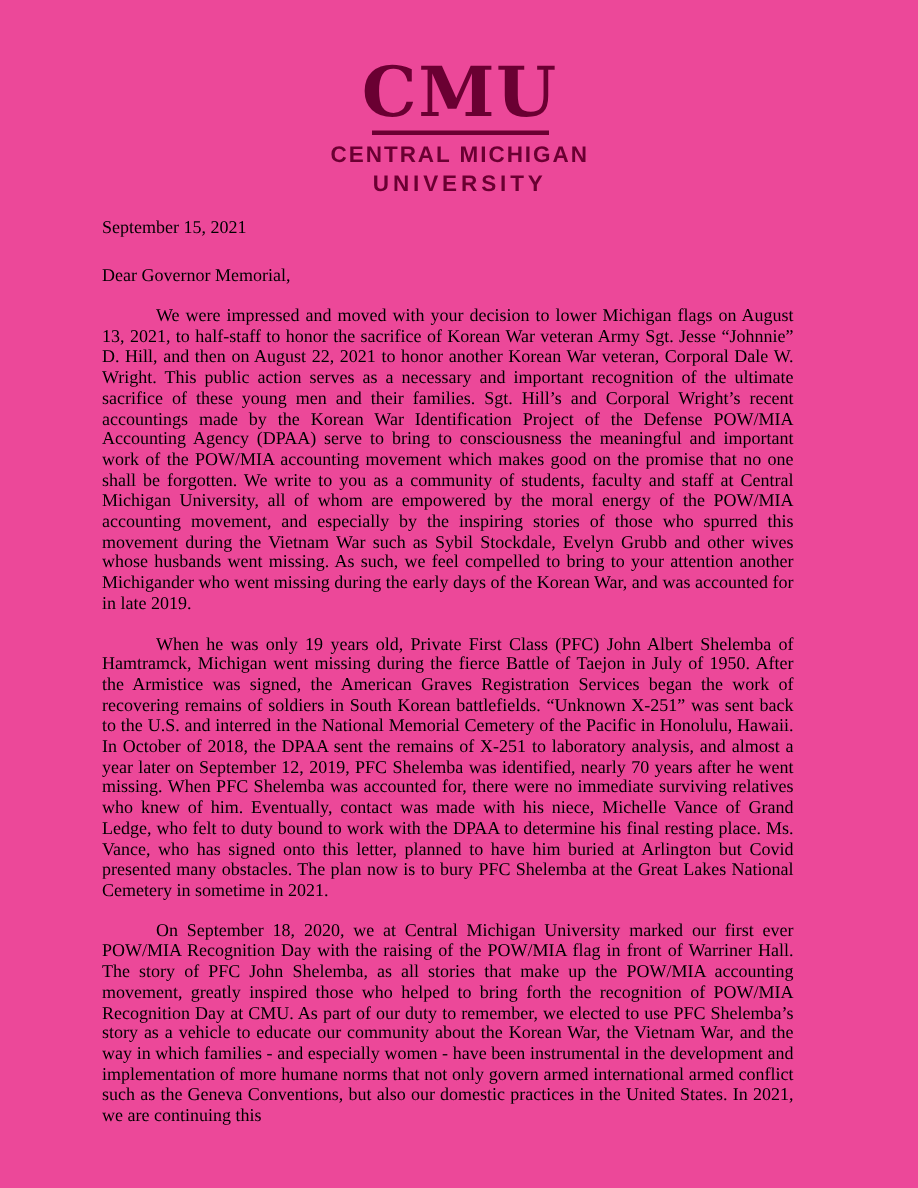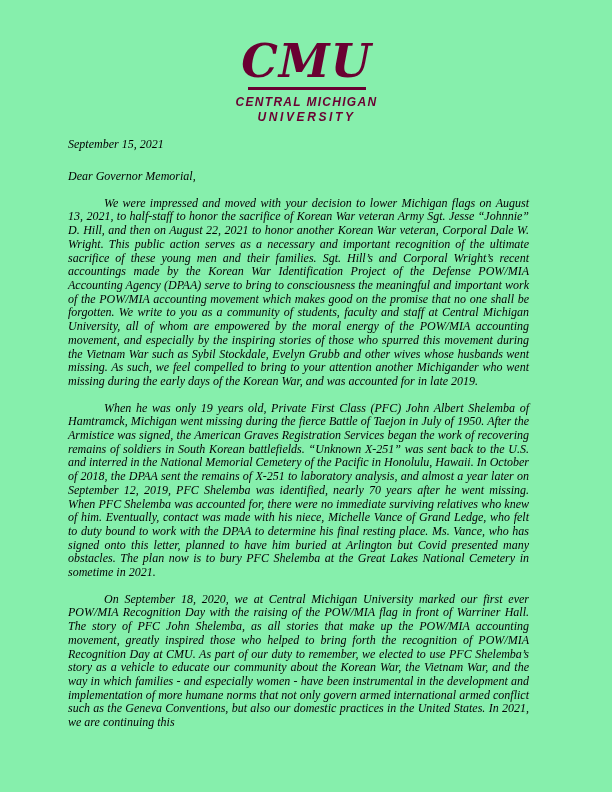--- a/index.html
+++ b/index.html
@@ -7,26 +7,25 @@
     padding: 0;
     background: #ffffff;
   }
   .page {
     position: relative;
     width: 612px;
     height: 792px;
     margin: 0 auto;
     box-sizing: border-box;
     padding: 38px 67px 0 68px;
-    background: #86efac;
+    background: #ec4899;
     font-family: "Liberation Serif", serif;
     font-size: 12px;
     color: #000000;
     overflow: hidden;
-    font-style: italic;
   }
   .letterhead {
     text-align: center;
     line-height: 1;
   }
   .logo-acronym {
     font-family: "DejaVu Serif", serif;
     font-weight: 700;
     font-size: 46px;
     line-height: 1;
@@ -35,21 +34,21 @@
   }
   .logo-rule {
     width: 118px;
     height: 3px;
     background: var(--maroon, #6a0032);
     margin: 3px auto 5px auto;
   }
   .logo-line {
     font-family: "Liberation Sans", sans-serif;
     font-weight: 700;
-    font-size: 12px;
+    font-size: 15px;
     color: var(--maroon, #6a0032);
     letter-spacing: 1.3px;
     line-height: 1.2;
   }
   .logo-line.second {
     letter-spacing: 2.6px;
     margin-top: 1px;
   }
   .date-line {
     margin-top: 12px;

